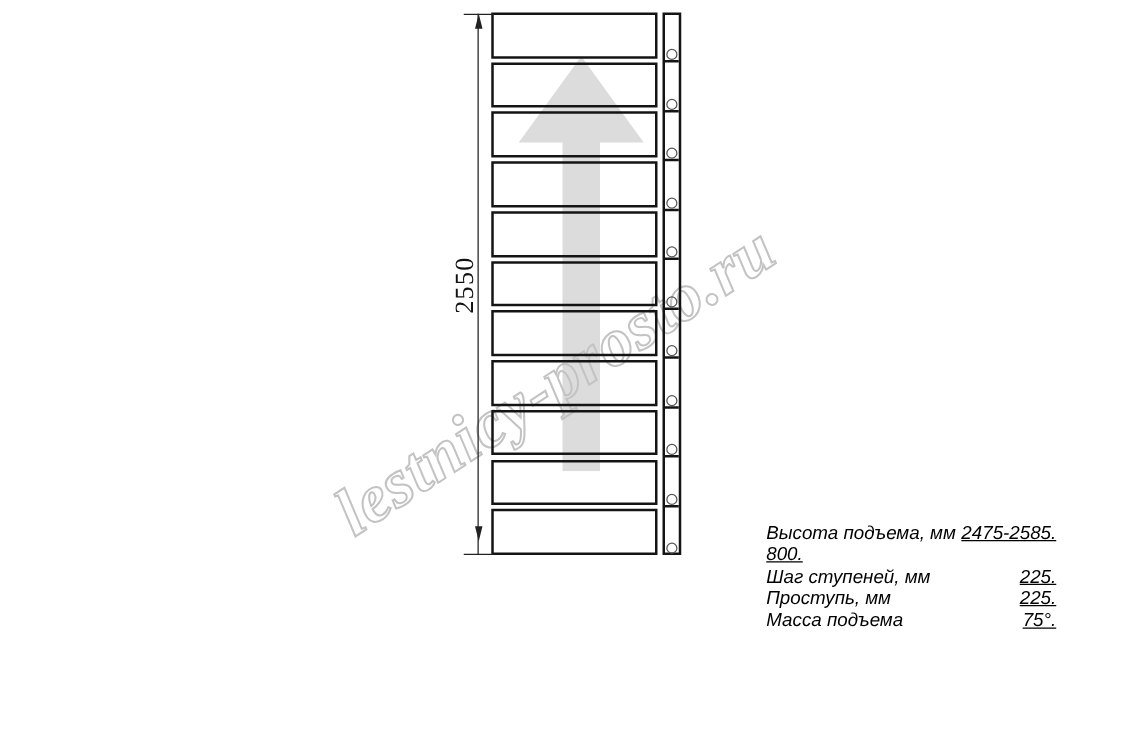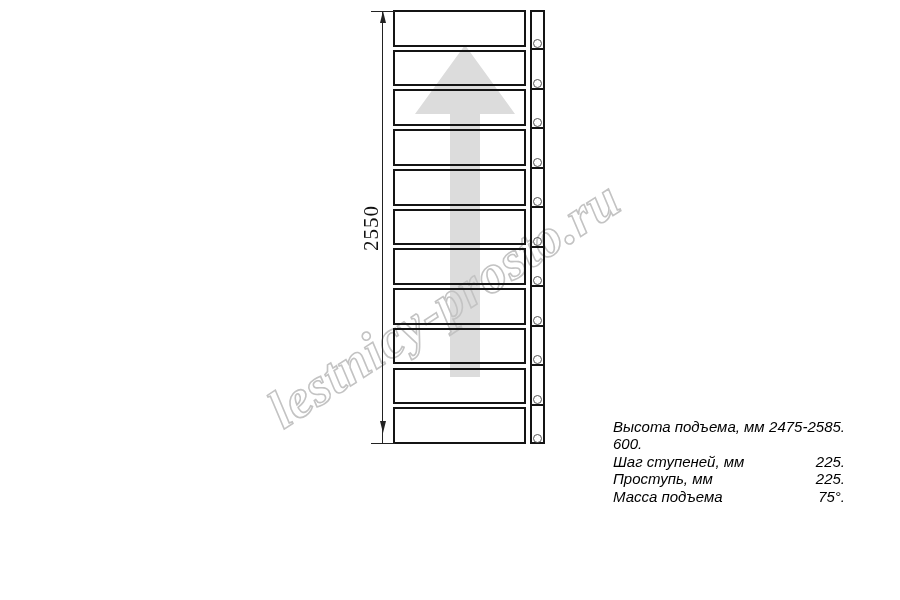--- a/index.html
+++ b/index.html
@@ -48,21 +48,21 @@
     position:absolute;left:341px;top:218px;width:60px;height:20px;z-index:3;
     transform:rotate(-90deg);transform-origin:center;
     font-family:"Liberation Serif",serif;font-size:21px;color:#111;
     text-align:center;letter-spacing:1px;line-height:20px;
   }
   
   .specs{position:absolute;left:613px;top:418px;width:232px;z-index:4;
     font-style:italic;font-size:15px;color:#000;}
   .spec-row{display:flex;justify-content:space-between;line-height:17.4px;}
   .spec-label{white-space:nowrap;}
-  .spec-value{white-space:nowrap;text-align:left;}
+  .spec-value{white-space:nowrap;text-align:left;text-decoration:underline;}
 </style>
 </head>
 <body>
 
 <div class="canvas">
 
   <svg class="dir-arrow" width="100" height="332" viewBox="0 0 100 332">
     <polygon points="50,0 0,69 35,69 35,332 65,332 65,69 100,69" fill="#dcdcdc"></polygon>
   </svg>
 
@@ -113,21 +113,21 @@
   <div class="dim-arrowhead up"></div>
   <div class="dim-arrowhead down"></div>
   <div class="dim-label">2550</div>
 
   <div class="specs">
       <div class="spec-row">
         <span class="spec-label">Высота подъема, мм</span>
         <span class="spec-value">2475-2585.</span>
       </div>
       <div class="spec-row">
-        <span class="spec-value">600.</span>
+        <span class="spec-value">800.</span>
       </div>
       <div class="spec-row">
         <span class="spec-label">Шаг ступеней, мм</span>
         <span class="spec-value">225.</span>
       </div>
       <div class="spec-row">
         <span class="spec-label">Проступь, мм</span>
         <span class="spec-value">225.</span>
       </div>
       <div class="spec-row">

